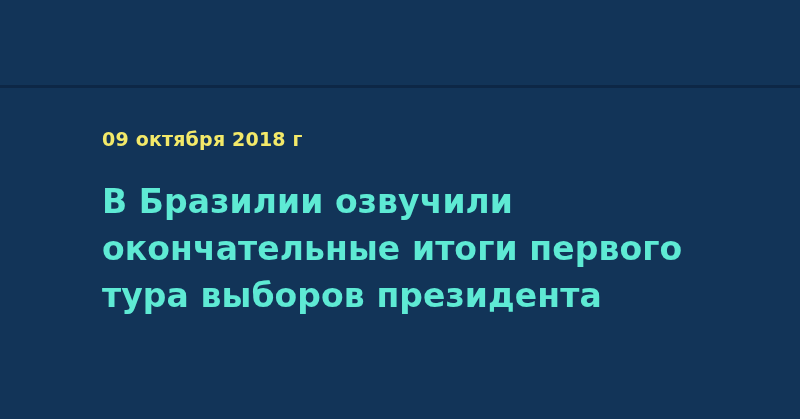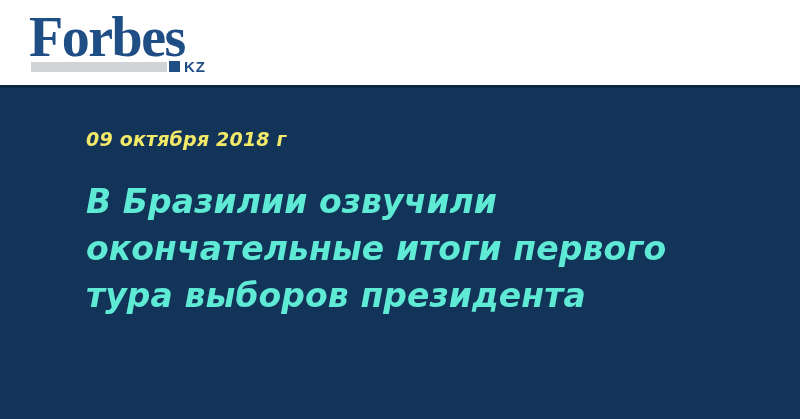--- a/index.html
+++ b/index.html
@@ -89,26 +89,25 @@
     left: 0;
     top: 85px;
     width: 800px;
     height: 3px;
     background: #0d2746;
   }
 
   
   .hero {
     position: absolute;
-    left: 0;
+    left: 16px;
     top: 88px;
     width: 736px;
     height: 331px;
     background: #123458;
-    font-style: italic;
   }
 
   .article-date {
     position: absolute;
     left: 86px;
     top: 40px;
     font-family: "DejaVu Sans", sans-serif;
     font-weight: bold;
     font-size: 19px;
     line-height: 22px;
@@ -129,30 +128,20 @@
     line-height: 47px;
     letter-spacing: 0.1px;
     color: #5eead4;
   }
 </style>
 </head>
 <body>
 
 <div class="page">
 
-  <header class="site-header">
-
-    <div class="logo">
-      <span class="logo-wordmark">Forbes</span>
-      <span class="logo-bar"></span>
-      <span class="logo-square"></span>
-      <span class="logo-kz">KZ</span>
-    </div>
-
-  </header>
 
   <div class="header-rule"></div>
 
   <section class="hero">
 
     <div class="article-date">09 октября 2018 г</div>
 
     <h1 class="article-title">В Бразилии озвучили окончательные итоги первого тура выборов президента</h1>
 
   </section>

